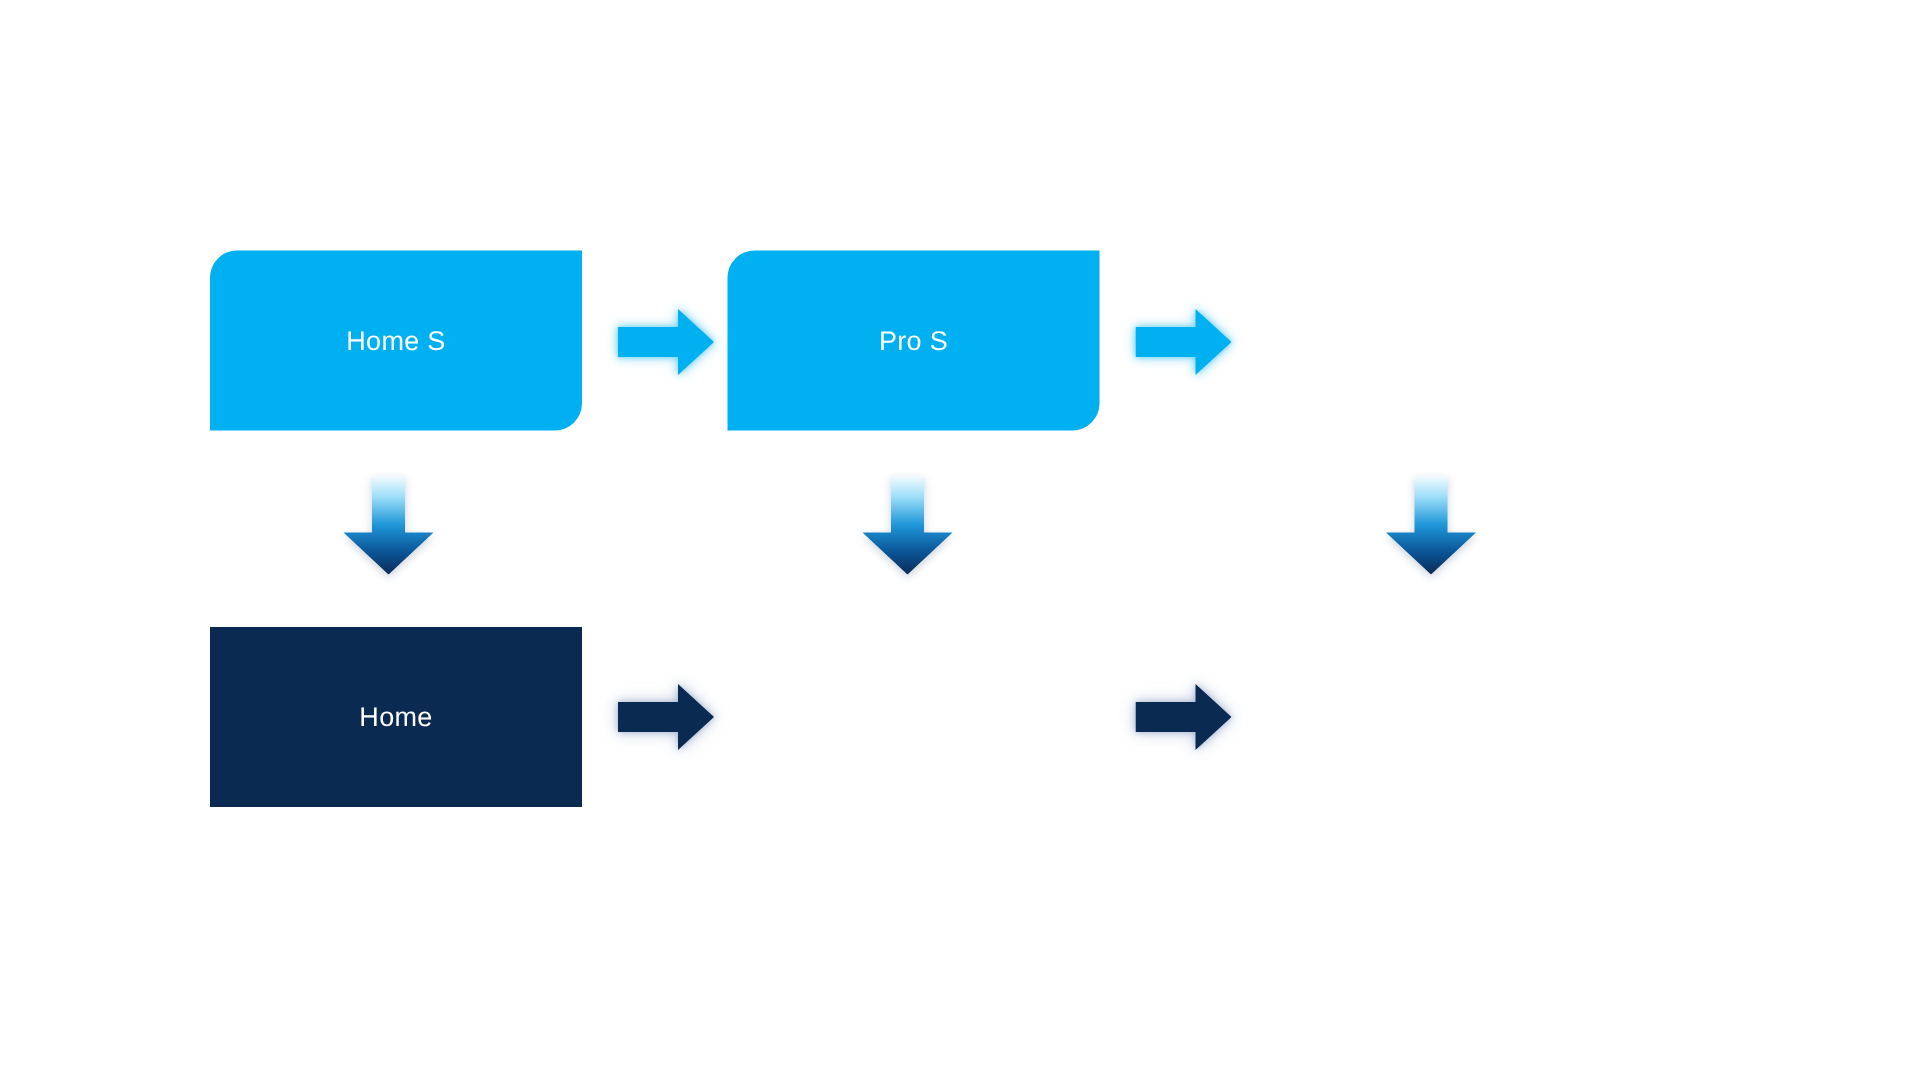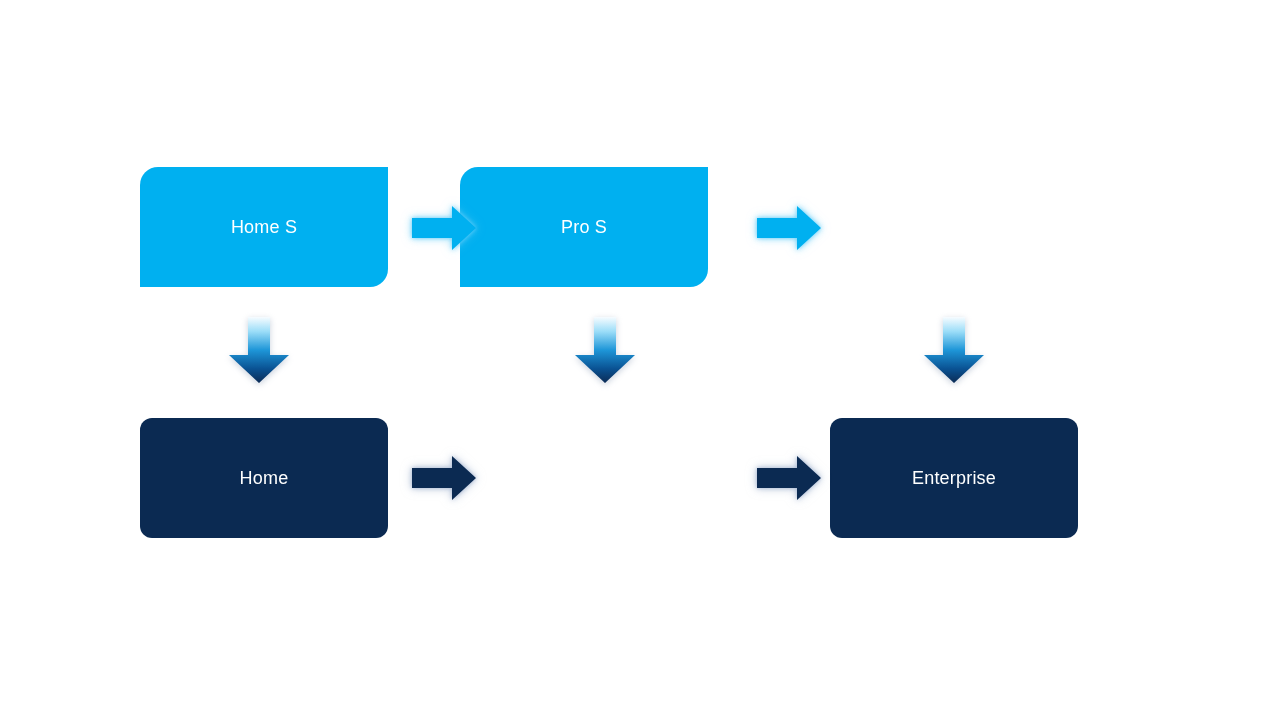--- a/index.html
+++ b/index.html
@@ -27,25 +27,25 @@
     font-weight: 400;
     letter-spacing: 0.2px;
     text-align: center;
   }
   .box.top-row {
     background: var(--top-box, #00B0F0);
     border-radius: 18px 0 18px 0;
   }
   .box.bottom-row {
     background: var(--bottom-box, #0B2A52);
-    border-radius: 12px;
+    border-radius: 0;
     justify-content: center;
   }
   .col-1 { left: 140px; }
-  .col-2 { left: 460px; }
+  .col-2 { left: 485px; }
   .col-3 { left: 830px; }
   .row-top { top: 167px; }
   .row-bottom { top: 418px; }
 
   .arrow {
     position: absolute;
     display: block;
   }
   .arrow-right-light {
     color: var(--top-box, #00B0F0);
@@ -104,23 +104,20 @@
   <svg class="arrow arrow-down" style="left:575px; top:317px;" width="60" height="66" viewBox="0 0 60 66">
     <path d="M19,0 H41 V38 H60 L30,66 L0,38 H19 Z" fill="url(#downArrowGradient)"></path>
   </svg>
   <svg class="arrow arrow-down" style="left:924px; top:317px;" width="60" height="66" viewBox="0 0 60 66">
     <path d="M19,0 H41 V38 H60 L30,66 L0,38 H19 Z" fill="url(#downArrowGradient)"></path>
   </svg>
 
   <div class="box bottom-row col-1 row-bottom">
     <span>Home</span>
   </div>
-  <div class="box bottom-row col-3 row-bottom">
-    <span>Enterprise</span>
-  </div>
 
   <svg class="arrow arrow-right-dark" style="left:412px; top:456px;" width="64" height="44" viewBox="0 0 64 44">
     <path d="M0,12 H40 V0 L64,22 L40,44 V32 H0 Z" fill="currentColor"></path>
   </svg>
   <svg class="arrow arrow-right-dark" style="left:757px; top:456px;" width="64" height="44" viewBox="0 0 64 44">
     <path d="M0,12 H40 V0 L64,22 L40,44 V32 H0 Z" fill="currentColor"></path>
   </svg>
 
 </div>
 

